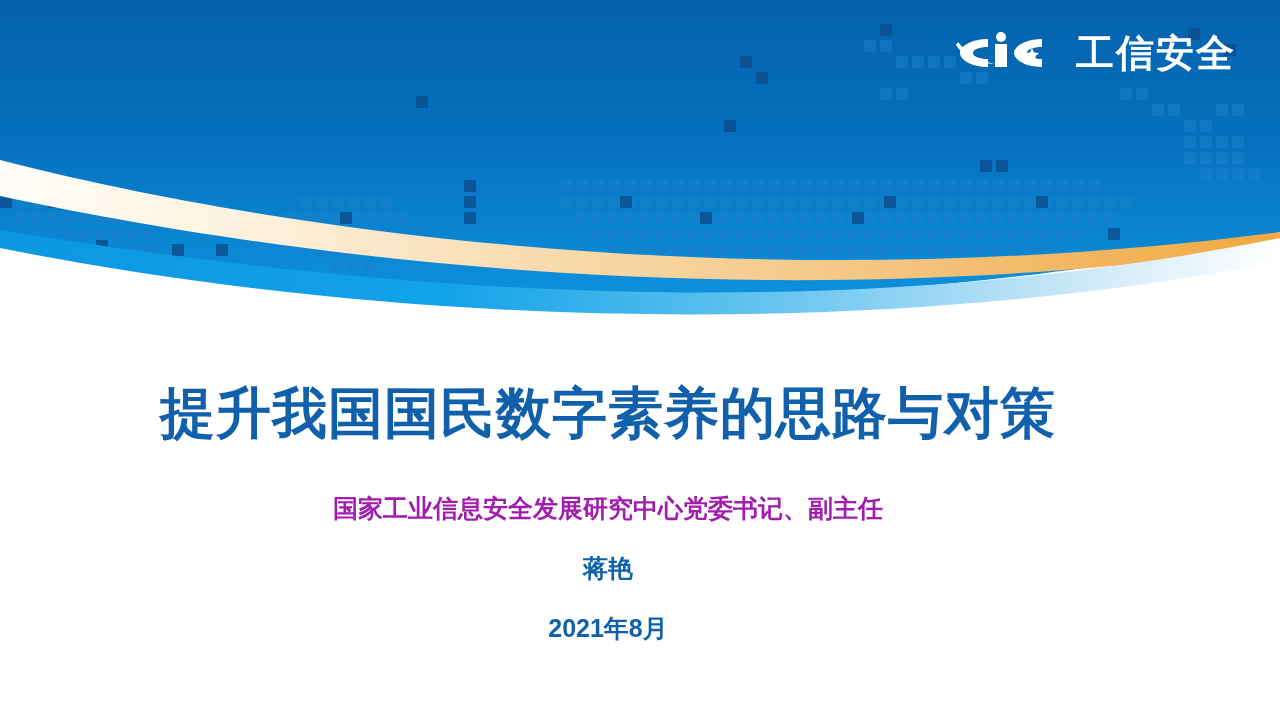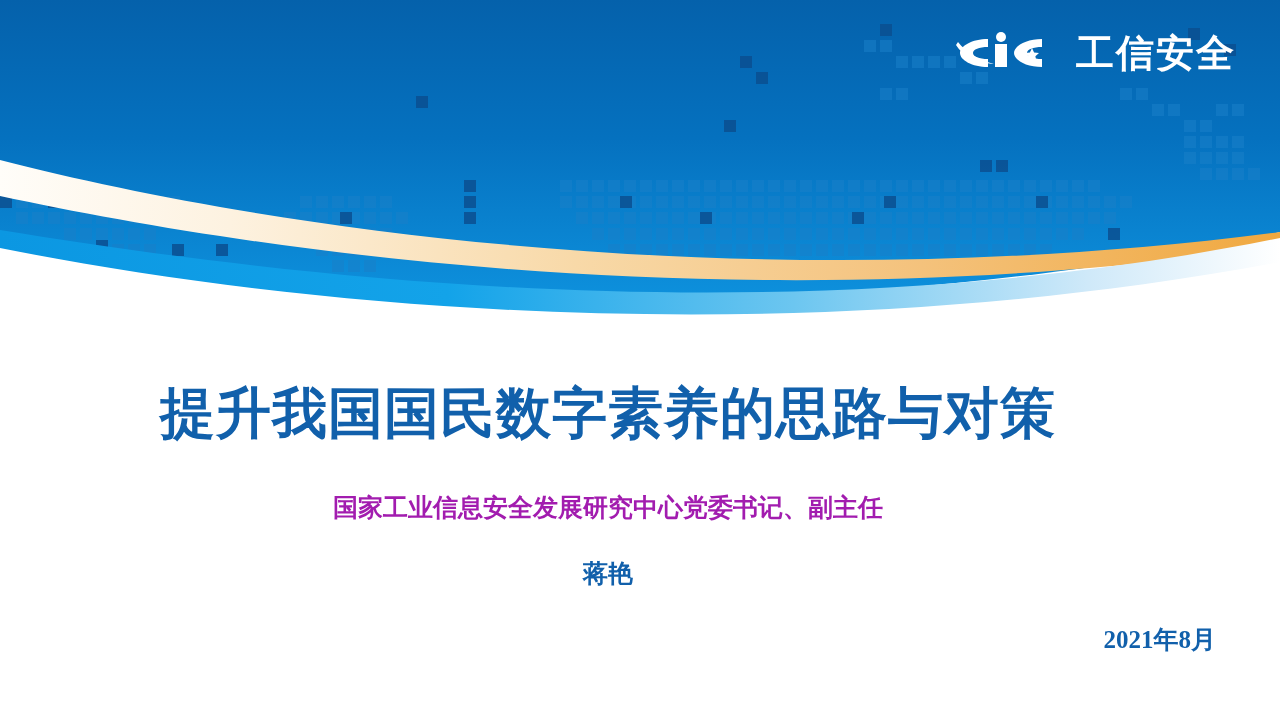--- a/index.html
+++ b/index.html
@@ -6,21 +6,21 @@
     margin: 0;
     padding: 0;
     background: #ffffff;
   }
   #slide {
     position: relative;
     width: 1280px;
     height: 720px;
     overflow: hidden;
     background: #ffffff;
-    font-family: Liberation Serif, serif;
+    font-family: Liberation Sans, sans-serif;
   }
 
   
   .banner {
     position: absolute;
     left: 0; top: 0;
     width: 1280px;
     height: 330px;
     overflow: hidden;
   }
@@ -77,33 +77,32 @@
     line-height: 1.2;
     margin: 0;
     padding-top: 48px;
     white-space: nowrap;
   }
   .presenter {
     color: #1160ab;
     font-size: 25px;
     font-weight: bold;
     line-height: 1.2;
-    margin: 6px;
+    margin: 0;
     padding-top: 30px;
     white-space: nowrap;
   }
   .date {
     color: #1160ab;
     font-size: 25px;
     font-weight: bold;
     line-height: 1.2;
     margin: 0;
     padding-top: 30px;
     white-space: nowrap;
-    text-align: right;
   }
 </style>
 </head>
 <body>
 
 <div id="slide">
 
   <div class="banner">
     <svg class="banner-svg" viewBox="0 0 1280 330" preserveAspectRatio="none">
       <defs>

